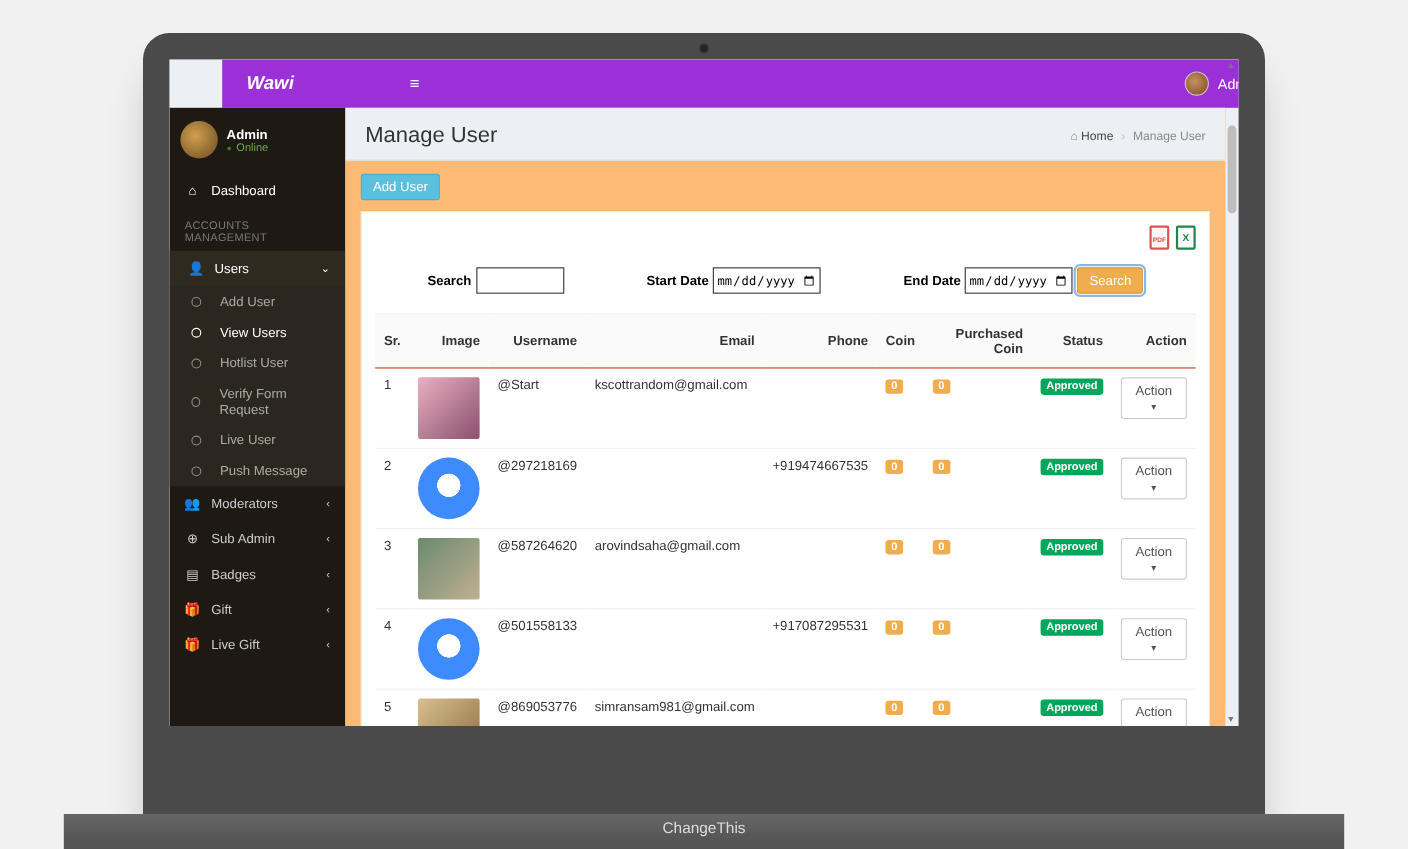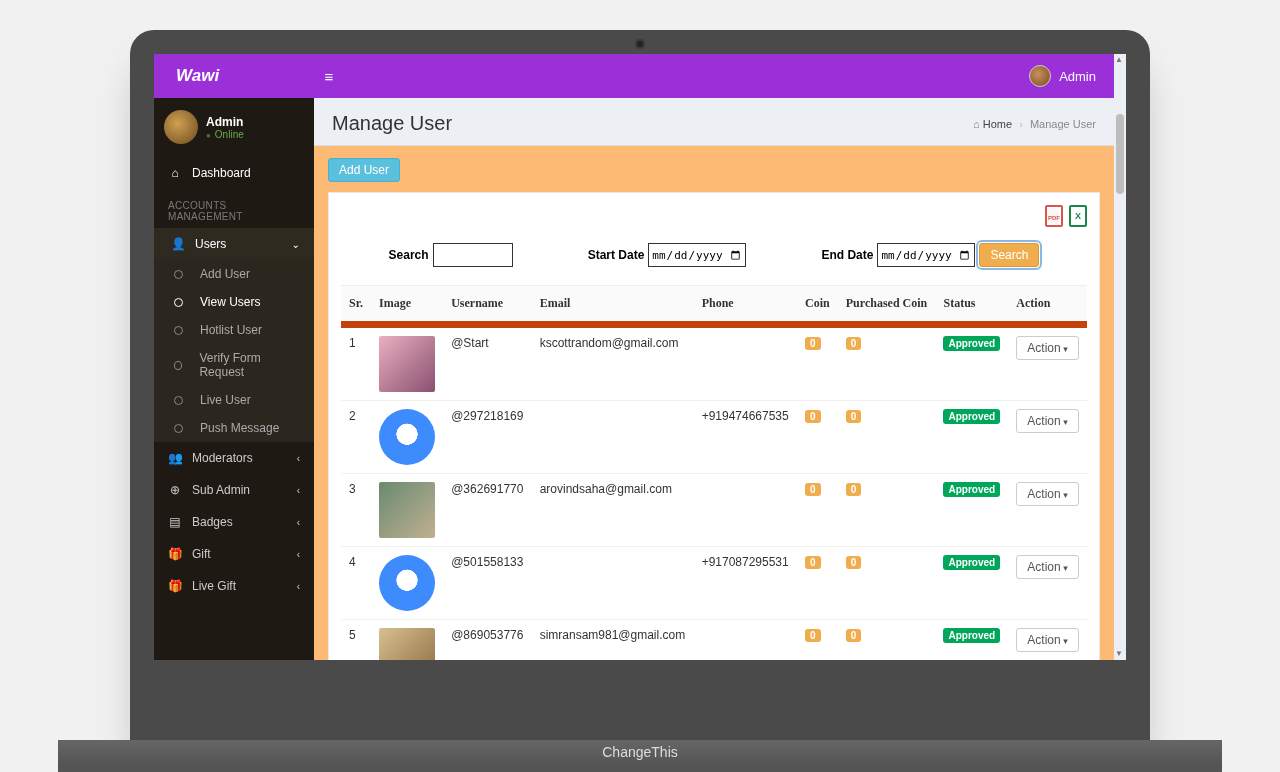--- a/index.html
+++ b/index.html
@@ -76,20 +76,21 @@
   .laptop-base span{ font-family: "Helvetica Neue",Arial,sans-serif; font-size:14px; color:#ddd; }
 
   
   .topbar {
     height: 44px;
     background: #9b30d8;
     color: #fff;
     display: flex;
     align-items: center;
     width: calc(100% - 12px);
+    margin-left: 48px;
   }
   .brand {
     width: 160px;
     padding-left: 22px;
     font-weight: 700;
     font-size: 17px;
     font-style: italic;
   }
   .hamburger {
     width: 30px;
@@ -251,27 +252,26 @@
     outline-offset:1px;
   }
   .f-group{display:flex;align-items:center;}
   table.users{
     width:100%;
     border-collapse:collapse;
     font-size:12px;
     color:#333;
   }
   table.users th{
-    text-align:left;
+    text-align:right;
     padding:10px 8px;
     border-top:1px solid #eee;
-    border-bottom:7px solid #c2410c;
+    border-bottom:1px solid #c2410c;
     font-weight:700;
     background:#fafafa;
-    font-family:Liberation Serif, serif;
   }
   table.users td{
     padding:8px 8px;
     border-bottom:1px solid #f0f0f0;
     vertical-align:top;
   }
   .row-img{
     width:56px;height:56px;
     border-radius:2px;
     background:#ccc;
@@ -485,21 +485,21 @@
                     <td><span class="badge">0</span></td>
                     <td><span class="badge">0</span></td>
                     <td><span class="badge-green">Approved</span></td>
                     <td><button class="action-btn">Action</button></td>
                   </tr>
                   <tr>
                     <td>3</td>
                     <td>
                       <div class="row-img img-photo1"></div>
                     </td>
-                    <td>@362691770</td>
+                    <td>@587264620</td>
                     <td>arovindsaha@gmail.com</td>
                     <td></td>
                     <td><span class="badge">0</span></td>
                     <td><span class="badge">0</span></td>
                     <td><span class="badge-green">Approved</span></td>
                     <td><button class="action-btn">Action</button></td>
                   </tr>
                   <tr>
                     <td>4</td>
                     <td>

